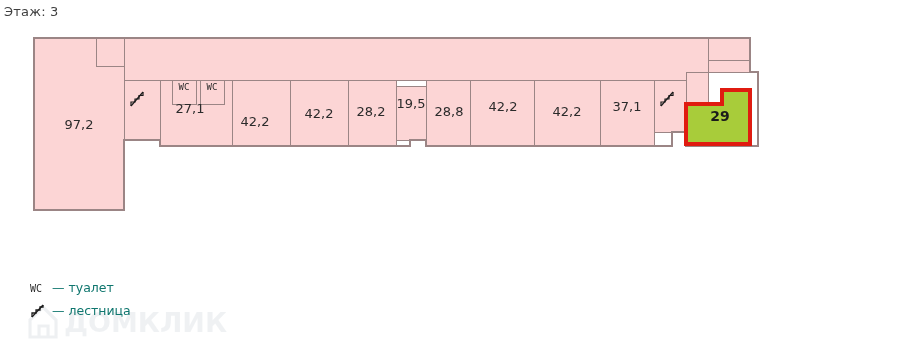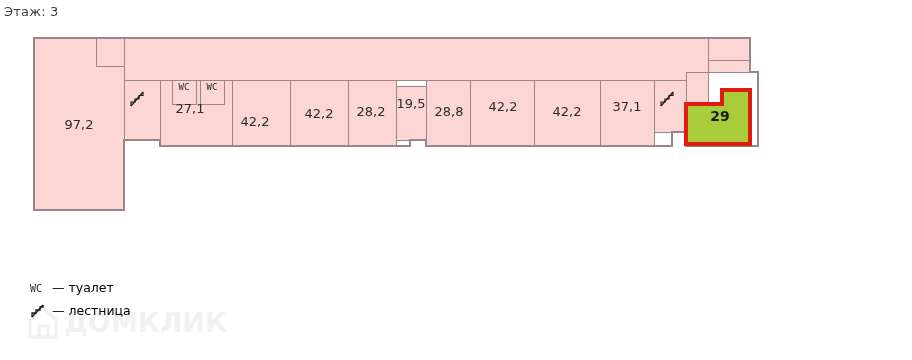--- a/index.html
+++ b/index.html
@@ -51,21 +51,21 @@
   }
   #legend-wc  { top: 280px; }
   #legend-st  { top: 303px; }
 
   .legend-glyph {
     width: 16px;
     height: 14px;
     display: inline-block;
     position: relative;
   }
-  .legend-text { color: #000000; }
+  .legend-text { color: #0f766e; }
 
   
   #watermark {
     position: absolute;
     left: 26px;
     top: 296px;
     width: 220px;
     height: 46px;
     opacity: 0.5;
     pointer-events: none;

